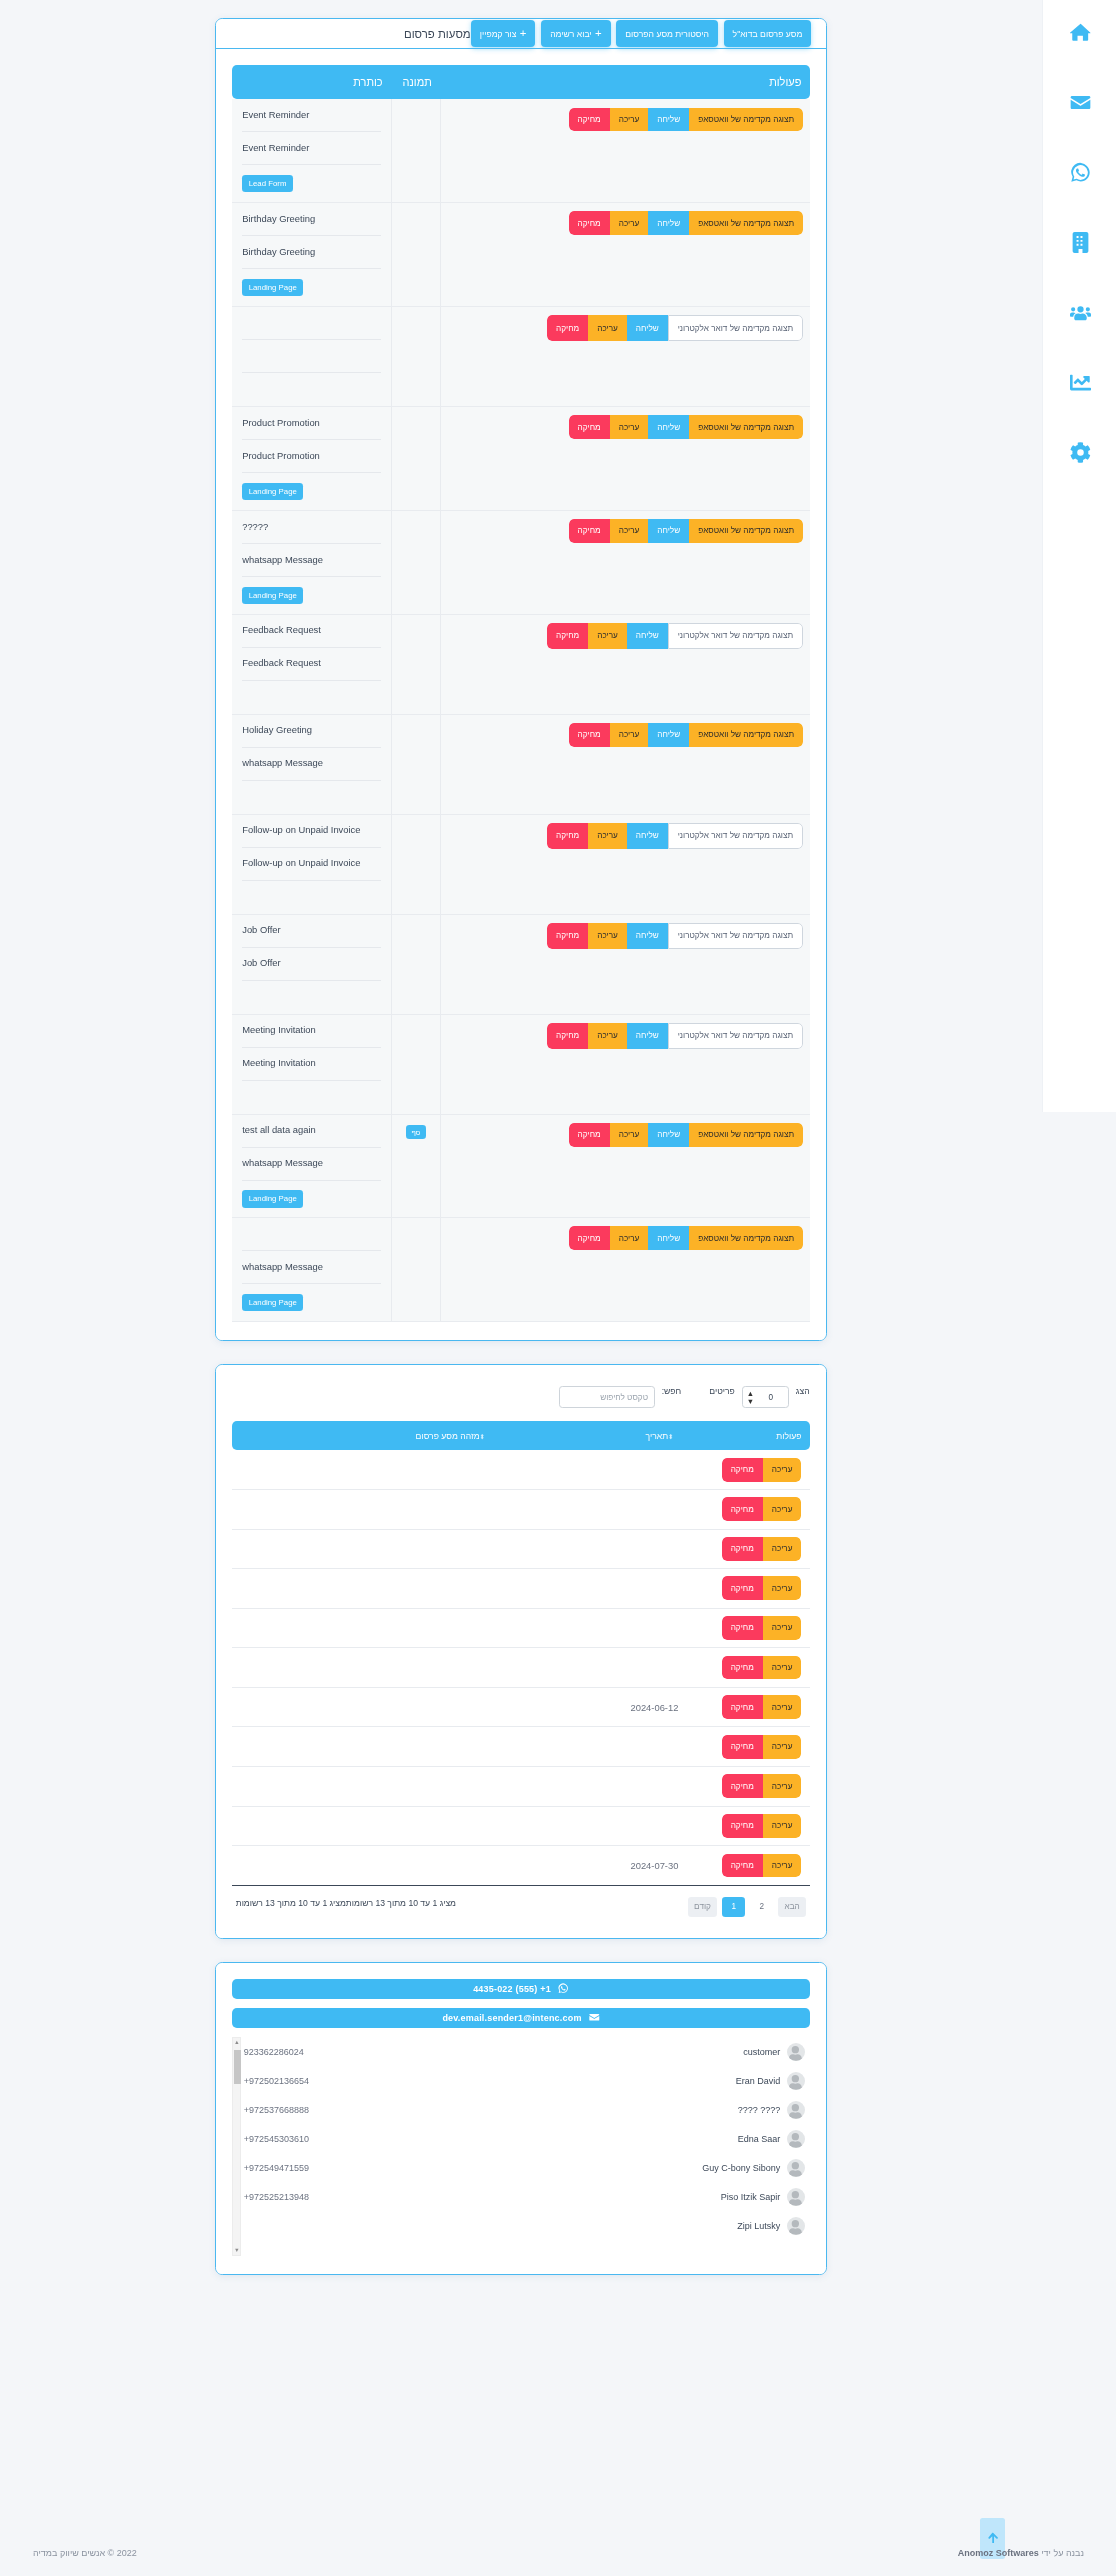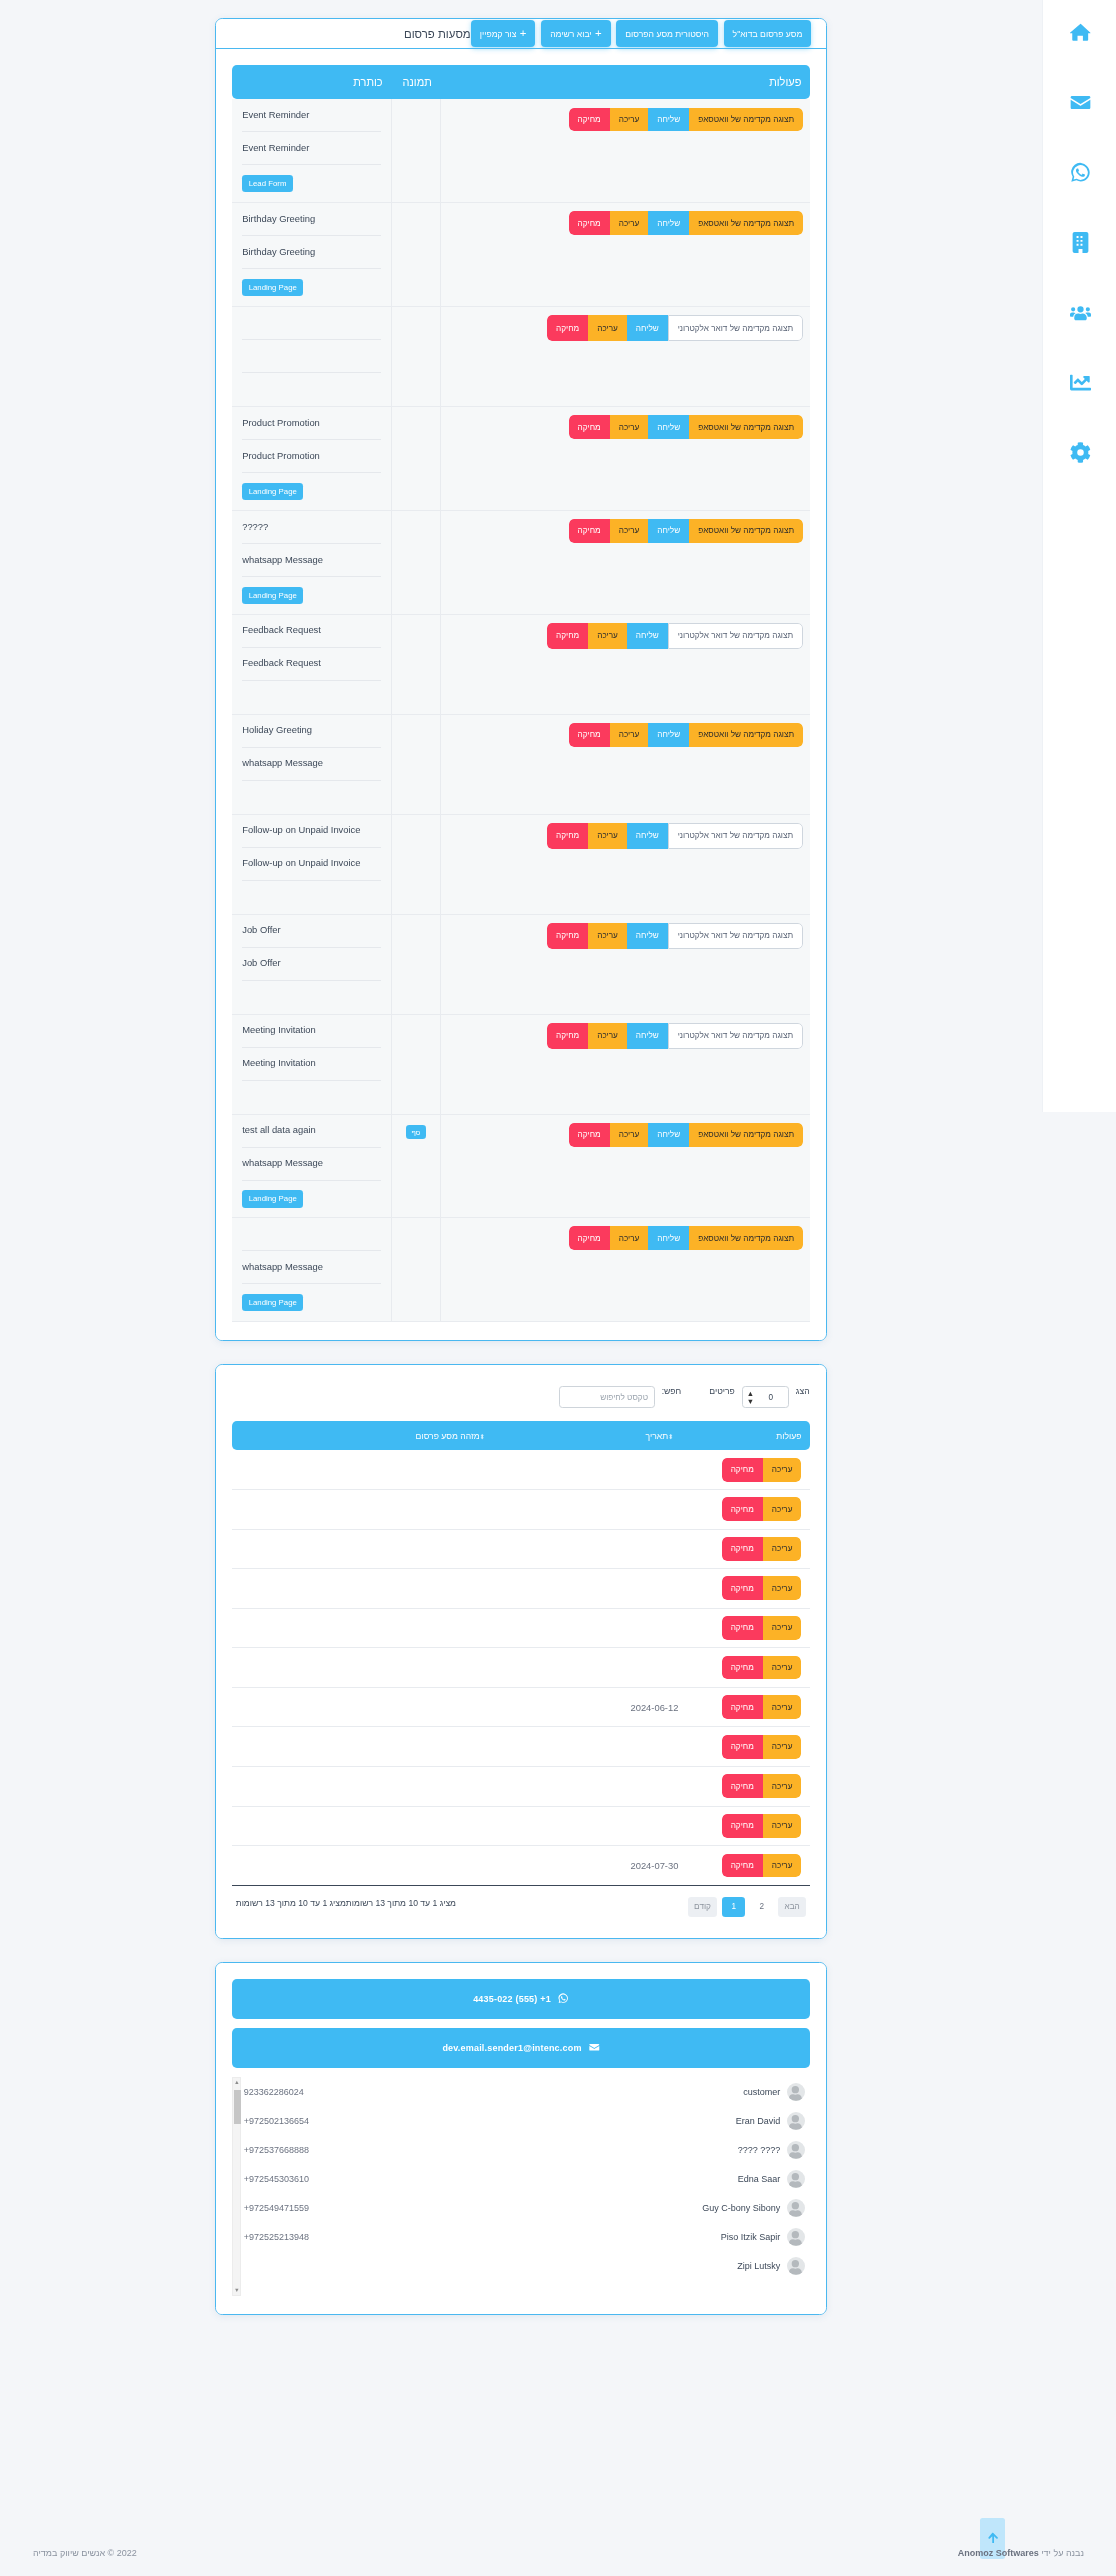--- a/index.html
+++ b/index.html
@@ -180,21 +180,21 @@
     justify-content:center; padding: 0 6.5px; cursor:pointer; border:none;
     font-family: inherit;
   }
   .pg.num { background:transparent; color:#6b7280; }
   .pg.active { background:#3fbaf3; color:#fff; }
 
   
   .wide-btn {
     display:flex; align-items:center; justify-content:center; gap: 7.4px;
     background:#3fbaf3; color:#fff; border:none; border-radius:4.9px;
-    height: 40px; width:100%; font-size: 9px; font-weight: 700;
+    height: 20px; width:100%; font-size: 9px; font-weight: 700;
     font-family: inherit; cursor:pointer; margin-bottom: 9px;
     flex-direction: row-reverse; letter-spacing: 0.2px;
   }
   .wide-btn svg { width: 10.6px; height:10.6px; fill:#fff; }
   .contacts-scroll {
     position: relative; height: 219px; overflow: hidden;
     margin-top: 8.2px; padding-left: 11.4px;
   }
   .contact-row {
     display:flex; flex-direction: row; align-items:center;

